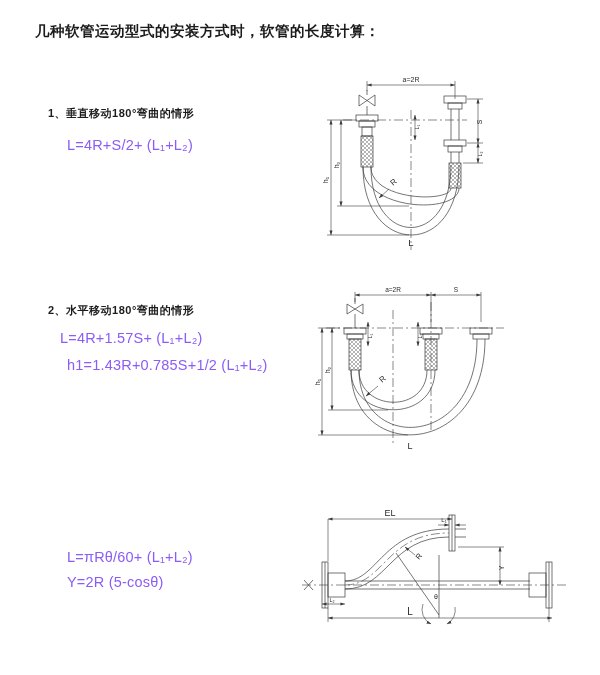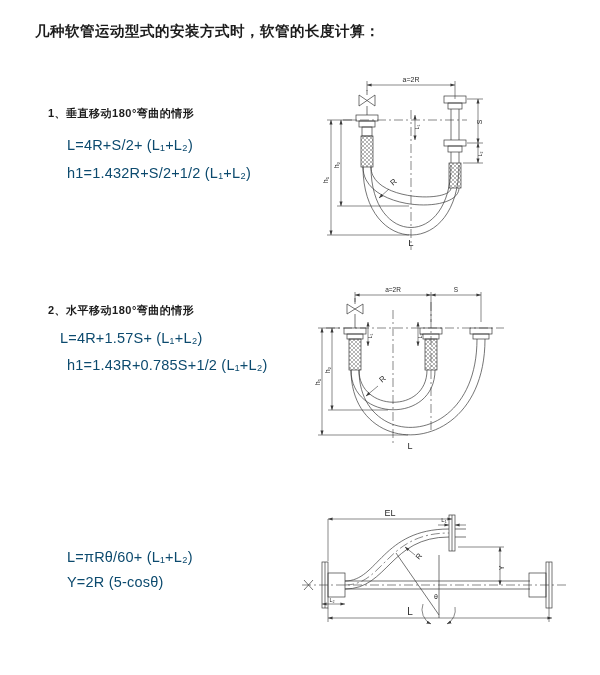--- a/index.html
+++ b/index.html
@@ -1,34 +1,33 @@
 <!DOCTYPE html>
 <html><head>
 <meta charset="utf-8">
 <style>
   html,body{margin:0;padding:0;background:#fff;}
   .page{position:relative;width:600px;height:675px;background:#ffffff;overflow:hidden;
         font-family:"Liberation Sans","DejaVu Sans",sans-serif;color:#1c1c1c;padding-left:24px;}
   .doc-title{position:absolute;left:35px;top:22px;font-size:14.5px;font-weight:bold;letter-spacing:0.5px;}
   .sec-heading{position:absolute;font-size:11px;font-weight:bold;letter-spacing:0.5px;}
-  .formula{position:absolute;font-size:14.5px;font-weight:400;color:#0c4a6e;letter-spacing:0.2px;}
+  .formula{position:absolute;font-size:14.5px;font-weight:400;color:#8b5cf6;letter-spacing:0.2px;}
   .diag{position:absolute;}
   .lbl{font-family:"Liberation Sans","DejaVu Sans",sans-serif;fill:#2a2a2a;stroke:none;}
   .cl{stroke-dasharray:9 3 2 3;stroke-width:0.6;}
 </style>
 </head>
 <body>
 
 <div class="page">
 
   <div class="doc-title">几种软管运动型式的安装方式时，软管的长度计算：</div>
 
   <div class="sec-heading" style="left:48px;top:106px">1、垂直移动180°弯曲的情形</div>
   <div class="formula" style="left:67px;top:137px">L=4R+S/2+ (L₁+L₂)</div>
-  <div class="formula" style="left:67px;top:165px">h1=1.432R+S/2+1/2 (L₁+L₂)</div>
 
   <svg class="diag" style="left:315px;top:70px" width="275" height="190" viewBox="0 0 275 190">
     <defs>
       <pattern id="ht1" width="4" height="4" patternUnits="userSpaceOnUse">
         <path d="M0,0L4,4M4,0L0,4" stroke="#6a6a6a" stroke-width="0.5"></path>
       </pattern>
       <marker id="a1e" viewBox="0 0 10 10" refX="9.5" refY="5" markerWidth="8" markerHeight="8" orient="auto">
         <path d="M0,1.8L10,5L0,8.2z" fill="#3a3a3a"></path>
       </marker>
       <marker id="a1s" viewBox="0 0 10 10" refX="0.5" refY="5" markerWidth="8" markerHeight="8" orient="auto">

